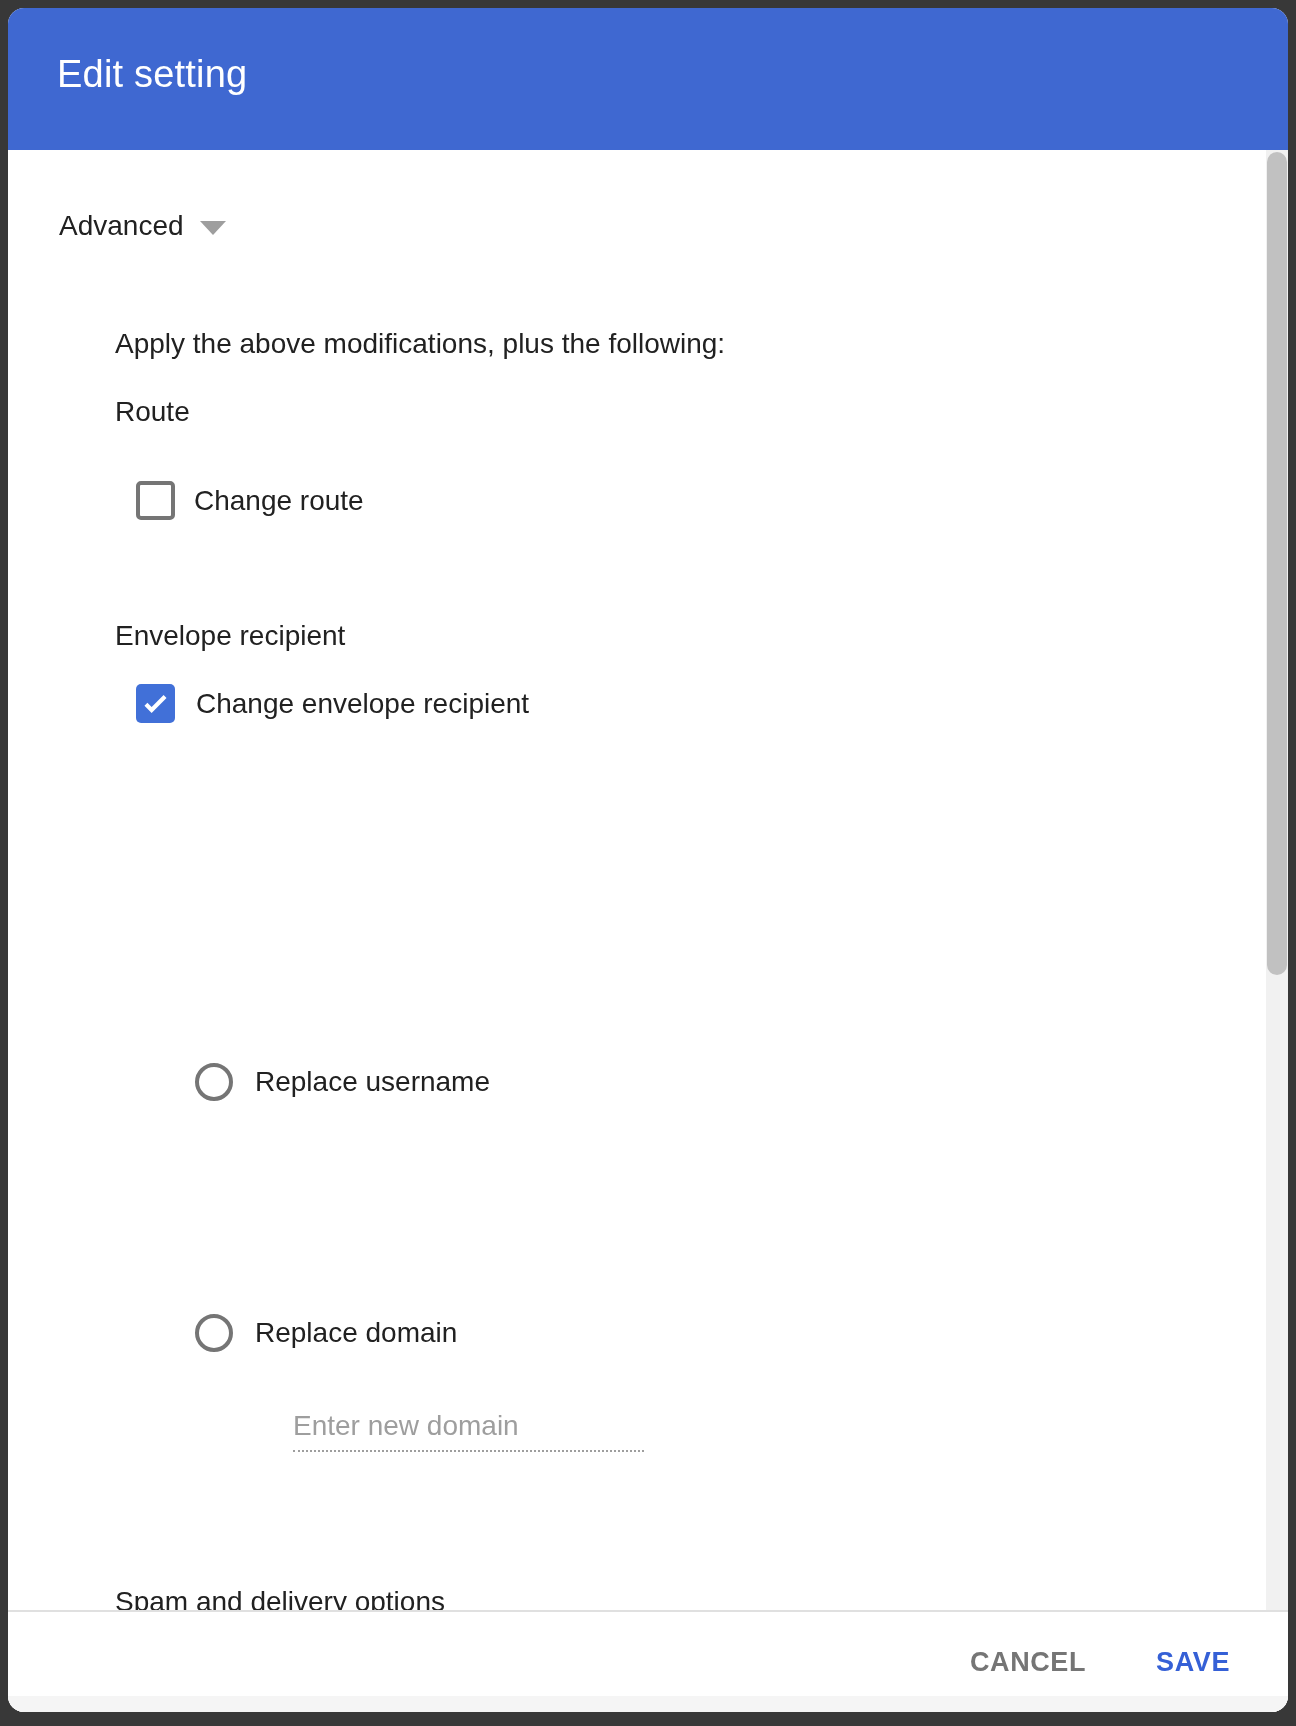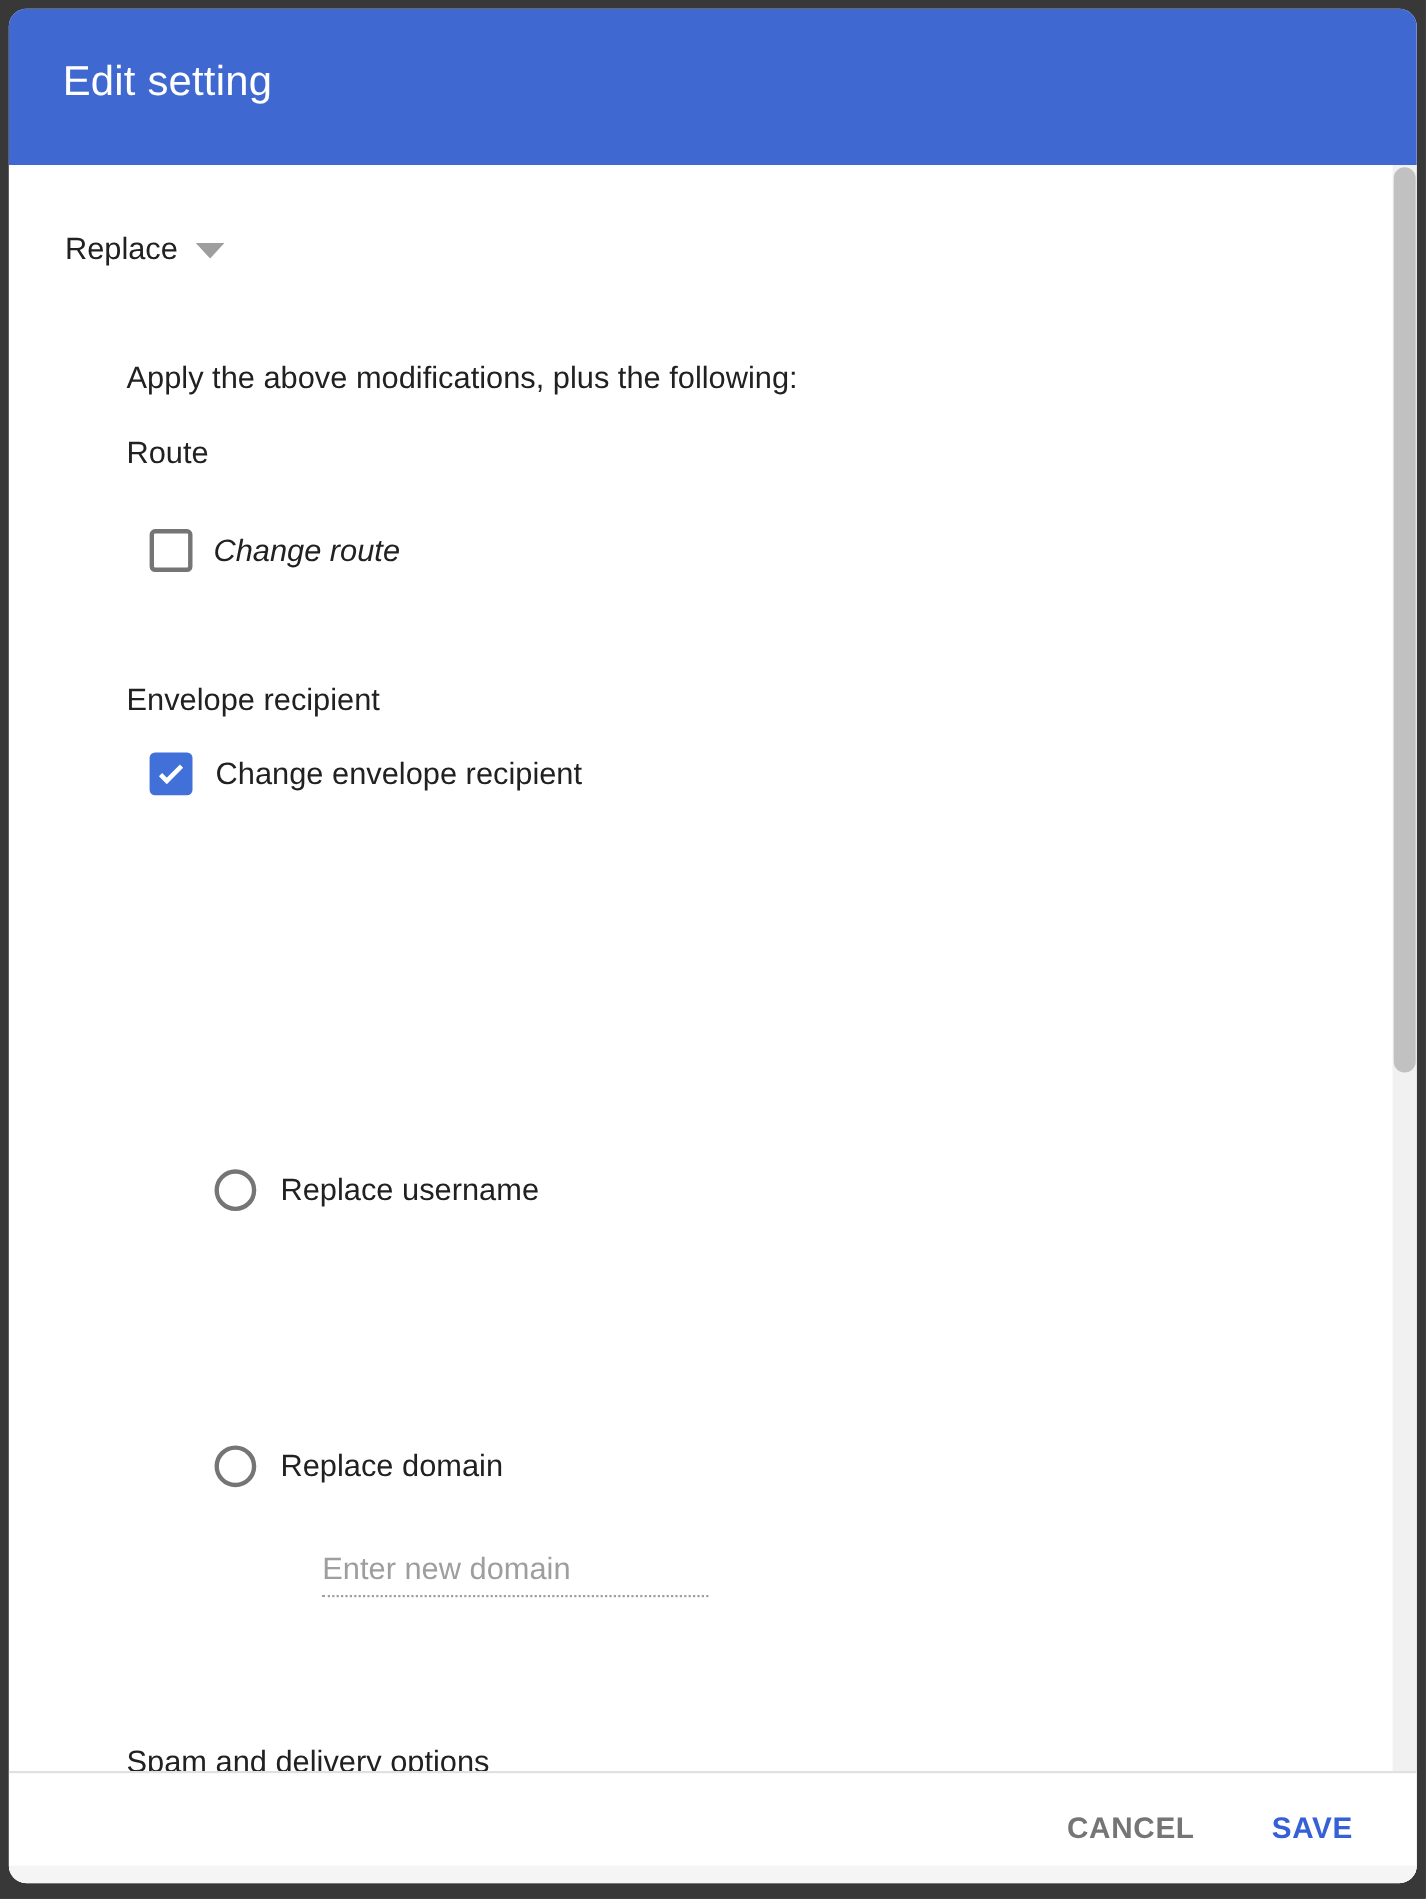--- a/index.html
+++ b/index.html
@@ -46,21 +46,21 @@
     border-left:13px solid transparent;border-right:13px solid transparent;
     border-top:14px solid #9e9e9e;
   }
   .apply-text{position:absolute;left:107px;top:320px;font-size:28px;color:var(--text);}
   .section-label{position:absolute;left:107px;font-size:28px;color:var(--text);}
   .sec-route{top:388px;}
   .sec-envelope{top:612px;}
   .sec-spam{top:1578px;text-align:right;}
 
   .check-row{position:absolute;display:flex;align-items:center;gap:19px;cursor:pointer;}
-  .row-route{left:128px;top:473px;font-style:italic;}
+  .row-route{left:128px;top:473px;}
   .row-envelope{left:128px;top:676px;gap:21px;}
   .checkbox{
     width:39px;height:39px;border-radius:5px;flex:0 0 auto;
   }
   .checkbox.unchecked{border:4px solid var(--control-border);background:#fff;}
   .checkbox.checked{background:var(--accent);display:flex;align-items:center;justify-content:center;}
   .checkbox.checked svg{width:31px;height:31px;}
   .check-label{font-size:28px;color:var(--text);}
 
   .radio-row{position:absolute;display:flex;align-items:center;gap:22px;cursor:pointer;}
@@ -126,21 +126,21 @@
 <body>
 
 <div class="screen">
   <div class="dialog">
 
     <div class="dialog-header">
       <div class="dialog-title">Edit setting</div>
     </div>
 
     <div class="advanced">
-      <span class="advanced-label">Replace</span>
+      <span class="advanced-label">Advanced</span>
       <span class="tri-down"></span>
     </div>
 
     <div class="apply-text">Apply the above modifications, plus the following:</div>
 
     <div class="section-label sec-route">Route</div>
 
     <div class="check-row row-route">
       <span class="checkbox unchecked"></span>
       <span class="check-label">Change route</span>

